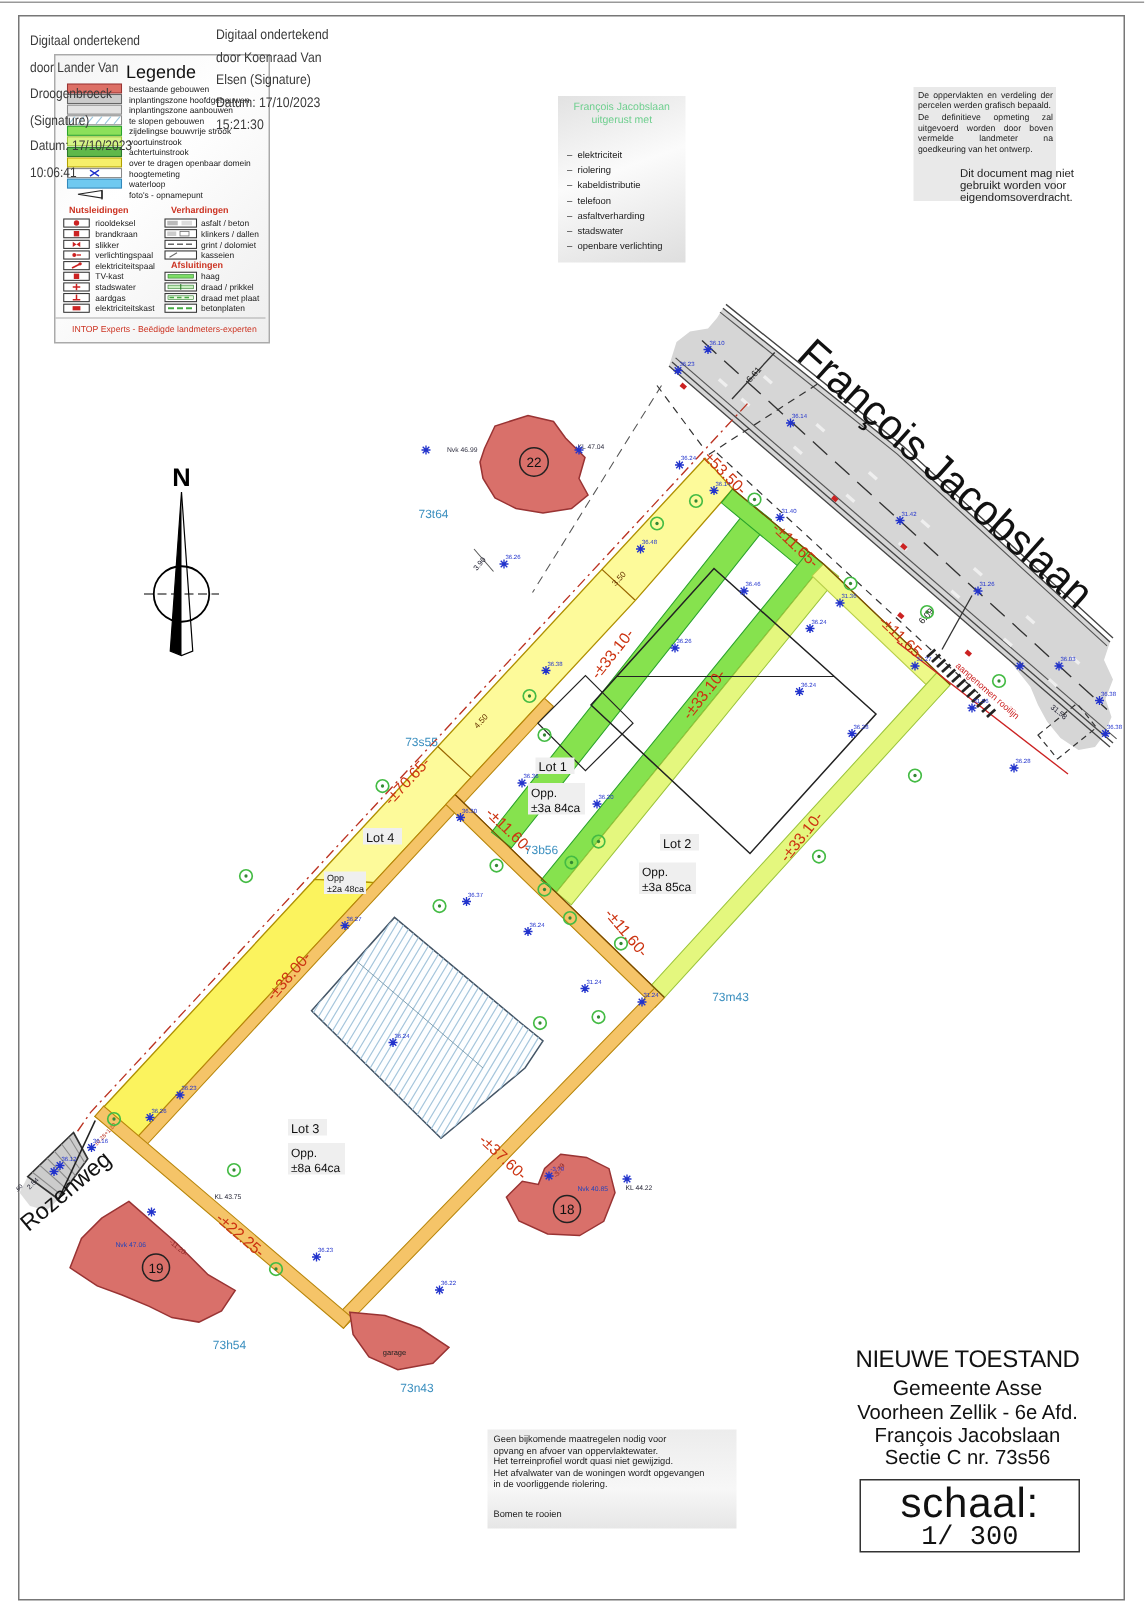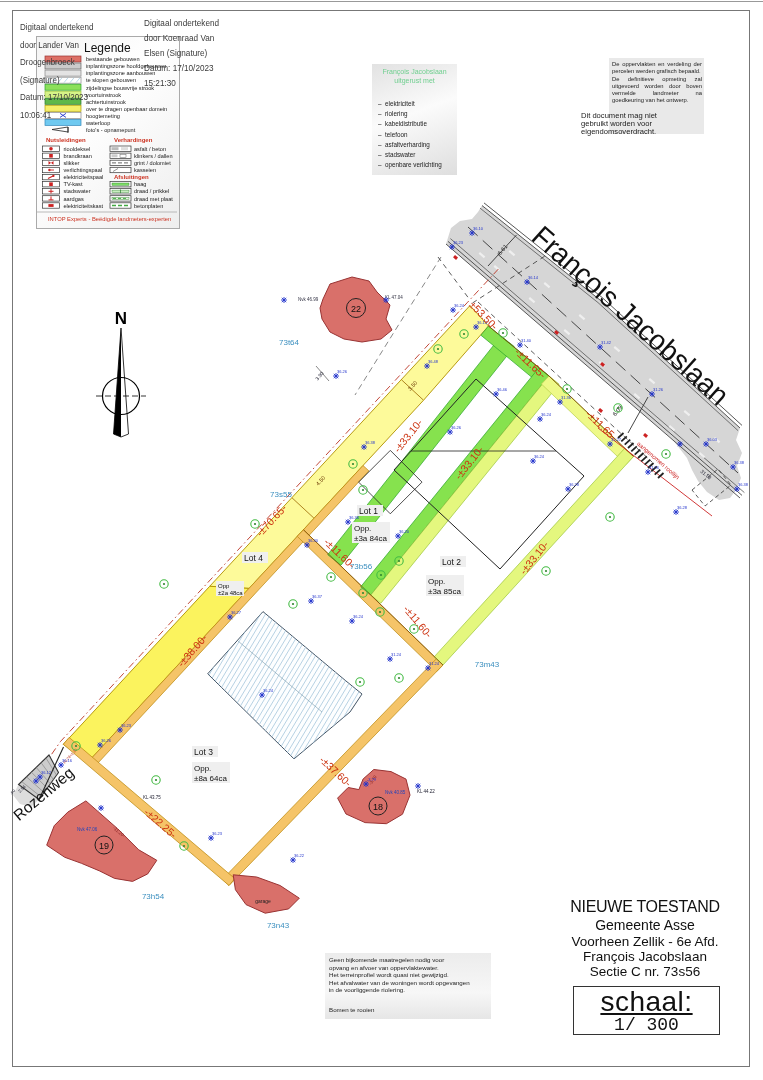--- a/index.html
+++ b/index.html
@@ -519,21 +519,21 @@
 <div class="abs" style="left:372px;top:68px;width:85px;text-align:center;font-size:7px;line-height:8.5px;color:#6fcf8f;">François Jacobslaan<br>uitgerust met</div>
 <div class="abs" style="left:378px;top:99px;font-size:6.3px;line-height:10.2px;color:#222;">
 –&nbsp; elektriciteit<br>–&nbsp; riolering<br>–&nbsp; kabeldistributie<br>–&nbsp; telefoon<br>–&nbsp; asfaltverharding<br>–&nbsp; stadswater<br>–&nbsp; openbare verlichting
 </div>
 
 <div class="abs" style="left:609px;top:58px;width:95px;height:76px;background:#e9e9e9;"></div>
 <div class="abs" style="left:612px;top:61px;width:90px;font-size:5.8px;line-height:7.3px;color:#222;text-align:justify;">
 De oppervlakten en verdeling der percelen werden grafisch bepaald.<br>
 De definitieve opmeting zal uitgevoerd worden door boven vermelde landmeter na goedkeuring van het ontwerp.
 </div>
-<div class="abs" style="left:581px;top:112px;width:92px;font-size:7.6px;line-height:8.2px;color:#222;">
+<div class="abs" style="left:640px;top:112px;width:92px;font-size:7.6px;line-height:8.2px;color:#222;">
 Dit document mag niet gebruikt worden voor eigendomsoverdracht.
 </div>
 
 <div class="abs" style="left:325px;top:953px;width:166px;height:66px;background:linear-gradient(180deg,#ececec,#f7f7f7 60%,#e6e6e6);"></div>
 <div class="abs" style="left:329px;top:956px;width:160px;font-size:6.2px;line-height:7.6px;color:#222;">
 Geen bijkomende maatregelen nodig voor<br>
 opvang en afvoer van oppervlaktewater.<br>
 Het terreinprofiel wordt quasi niet gewijzigd.<br>
 Het afvalwater van de woningen wordt opgevangen<br>
 in de voorliggende riolering.
@@ -542,17 +542,17 @@
 
 <div class="abs" style="left:500px;top:898px;width:290px;text-align:center;color:#111;">
   <div style="font-size:16px;letter-spacing:-0.3px;">NIEUWE TOESTAND</div>
   <div style="font-size:14px;margin-top:1px;">Gemeente Asse</div>
   <div style="font-size:13.5px;margin-top:1px;">Voorheen Zellik - 6e Afd.</div>
   <div style="font-size:13.5px;">François Jacobslaan</div>
   <div style="font-size:13.5px;">Sectie C nr. 73s56</div>
 </div>
 
 <div class="abs" style="left:573px;top:986px;width:145px;height:47px;border:1.5px solid #333;text-align:center;color:#111;">
-  <div style="font-size:28px;line-height:28px;letter-spacing:0.5px;margin-top:1px;text-decoration:underline;">schaal:</div>
+  <div style="font-size:28px;line-height:28px;letter-spacing:0.5px;margin-top:1px;">schaal:</div>
   <div style="font-size:18px;line-height:18px;font-family:Liberation Mono, monospace;">1/ 300</div>
 </div>
 
 </div>
 
 </body></html>

